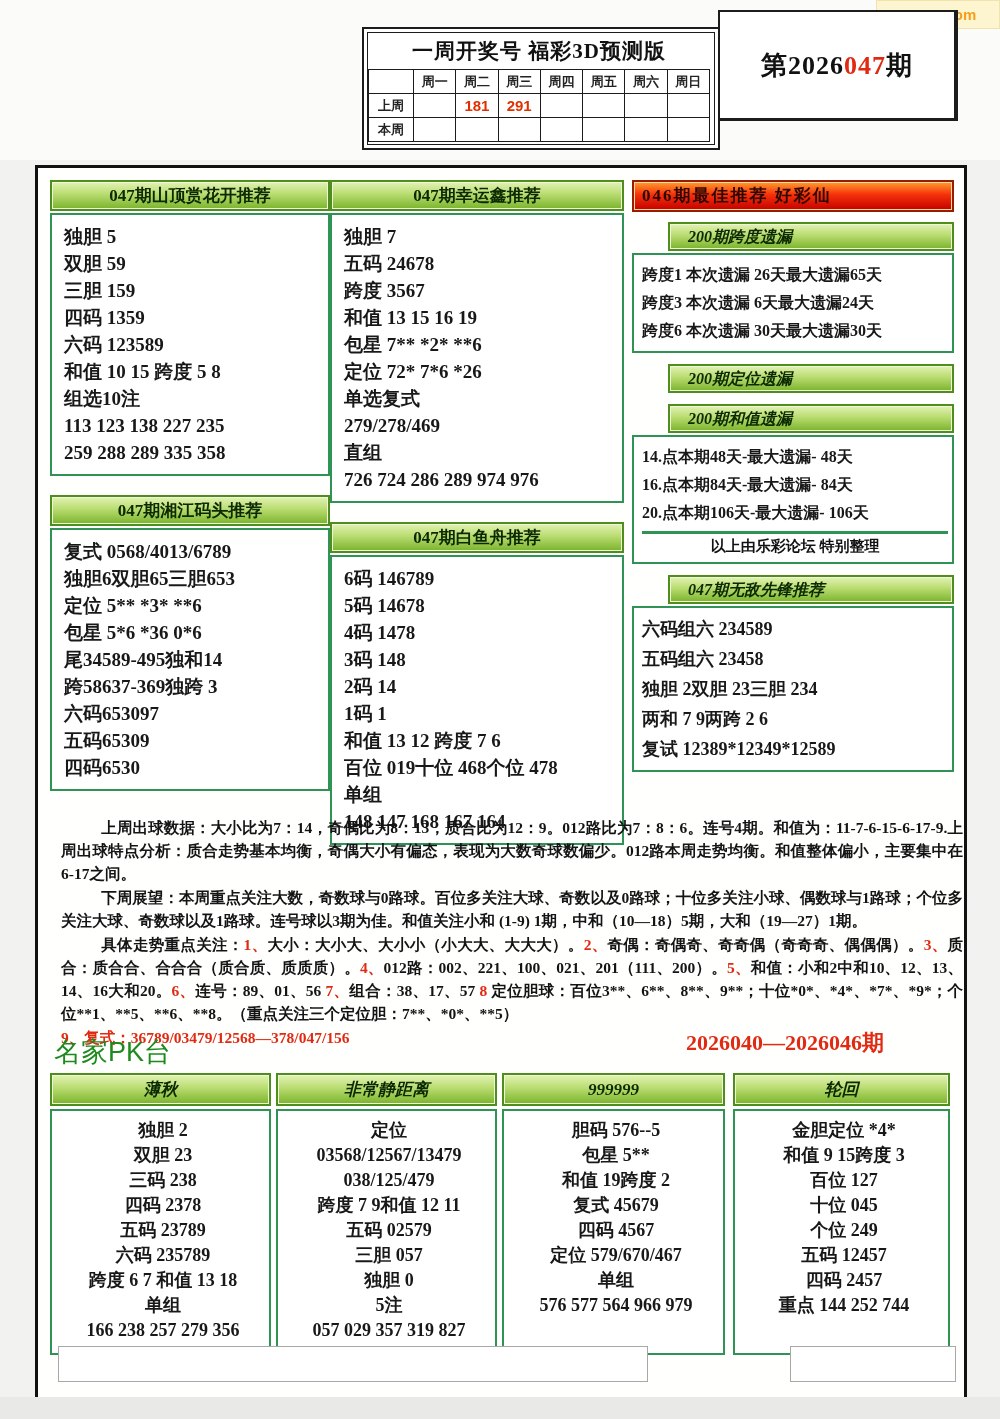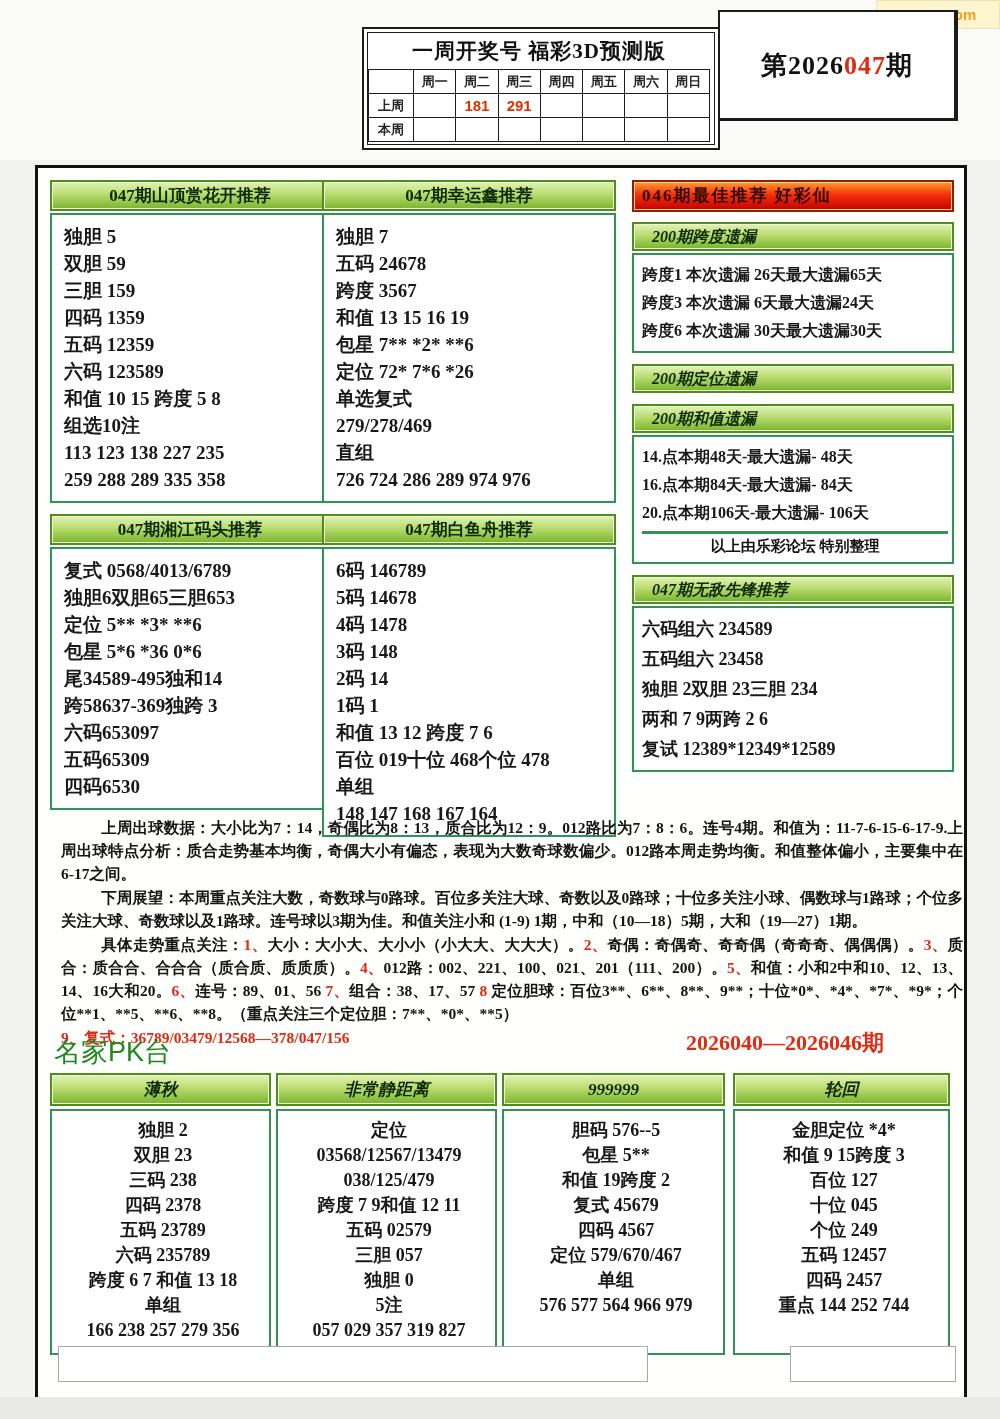--- a/index.html
+++ b/index.html
@@ -40,24 +40,24 @@
   }
   .hdrB-text{font-size:26px;font-weight:bold;color:#111;letter-spacing:1px;}
 
   
   .frame{
     position:absolute;left:35px;top:165px;width:926px;height:1232px;
     background:#fffffe;border:3px solid #111;
   }
   .col{position:absolute;top:12px;}
   .col1{left:12px;width:280px;}
-  .col2{left:284px;width:294px;}
+  .col2{left:292px;width:294px;}
   .col3{left:594px;width:322px;}
 
-  .gbox{margin-bottom:11px;}
+  .gbox{margin-bottom:19px;}
   .gbox-h{
     border:2px solid #4f8d1f;height:27px;line-height:27px;text-align:center;
     font-weight:bold;font-size:17px;color:#0b2a00;
     background:linear-gradient(180deg,#e3f2b4 0%,#b9dc70 45%,#7ab32c 100%);
     box-shadow:inset 0 0 0 1px #eef7d8;
   }
   .gbox-b{
     border:2px solid #2f9356;background:#fff;margin-top:2px;
     padding:8px 6px 8px 12px;
   }
@@ -67,21 +67,21 @@
     border:2px solid #9a1c00;height:28px;line-height:28px;
     background:linear-gradient(180deg,#ff9d2e 0%,#f5310a 45%,#c30000 100%);
     color:#2e0600;font-weight:bold;font-size:17px;padding-left:8px;letter-spacing:2px;
     margin-bottom:10px;box-shadow:inset 0 0 0 1px #ffd9a0;
   }
   .sec{margin-bottom:11px;}
   .sec-h{
     border:2px solid #4f8d1f;height:25px;line-height:25px;
     font-weight:bold;font-size:16px;color:#0b2a00;font-style:italic;
     background:linear-gradient(180deg,#e3f2b4 0%,#b9dc70 45%,#7ab32c 100%);
-    padding-left:18px;box-shadow:inset 0 0 0 1px #eef7d8;
+    padding-left:18px;box-shadow:inset 0 0 0 1px #eef7d8;margin-left:36px;
   }
   .sec-b{border:2px solid #2f9356;background:#fff;margin-top:2px;padding:6px 4px 6px 8px;}
   .sec-b .sline{font-size:16px;font-weight:bold;color:#181818;line-height:28px;white-space:nowrap;}
   .sec-foot{
     border-top:3px solid #2f9356;margin-top:4px;padding-top:3px;
     font-size:15px;font-weight:bold;color:#111;text-align:center;
   }
   .xf .sline{font-size:18px;line-height:30px;}
 
   
@@ -167,21 +167,20 @@
 <div class="frame">
 
   <div class="col col1">
     <div class="gbox">
       <div class="gbox-h">047期山顶赏花开推荐</div>
       <div class="gbox-b">
           <div class="line">独胆 5</div>
           <div class="line">双胆 59</div>
           <div class="line">三胆 159</div>
           <div class="line">四码 1359</div>
-          <div class="line">五码 12359</div>
           <div class="line">六码 123589</div>
           <div class="line">和值 10 15 跨度 5 8</div>
           <div class="line">组选10注</div>
           <div class="line">113 123 138 227 235</div>
           <div class="line">259 288 289 335 358</div>
         </div>
     </div>
     <div class="gbox">
       <div class="gbox-h">047期湘江码头推荐</div>
       <div class="gbox-b">

